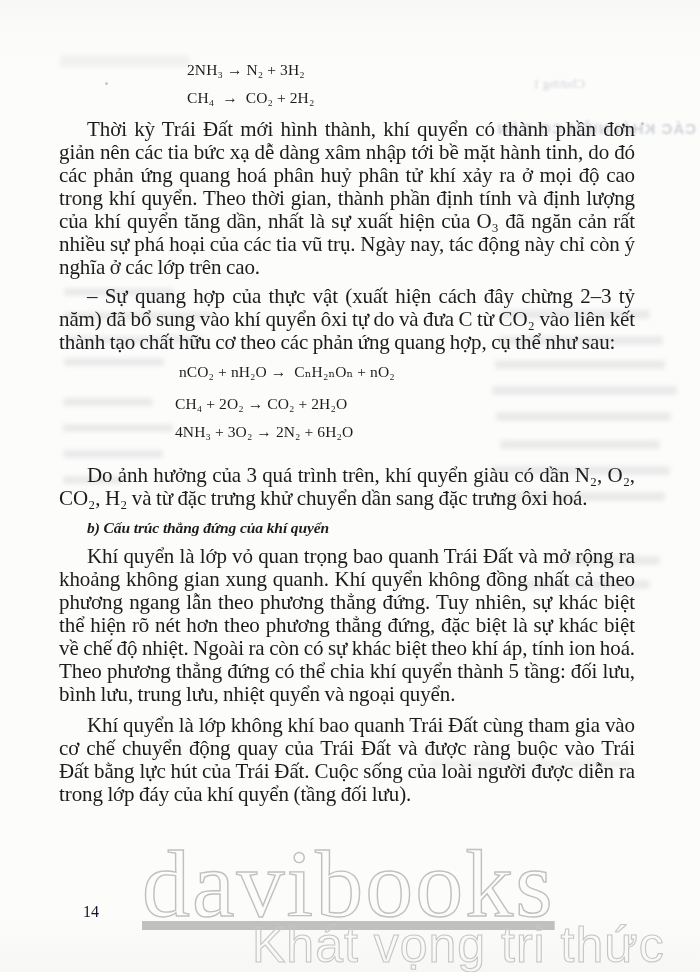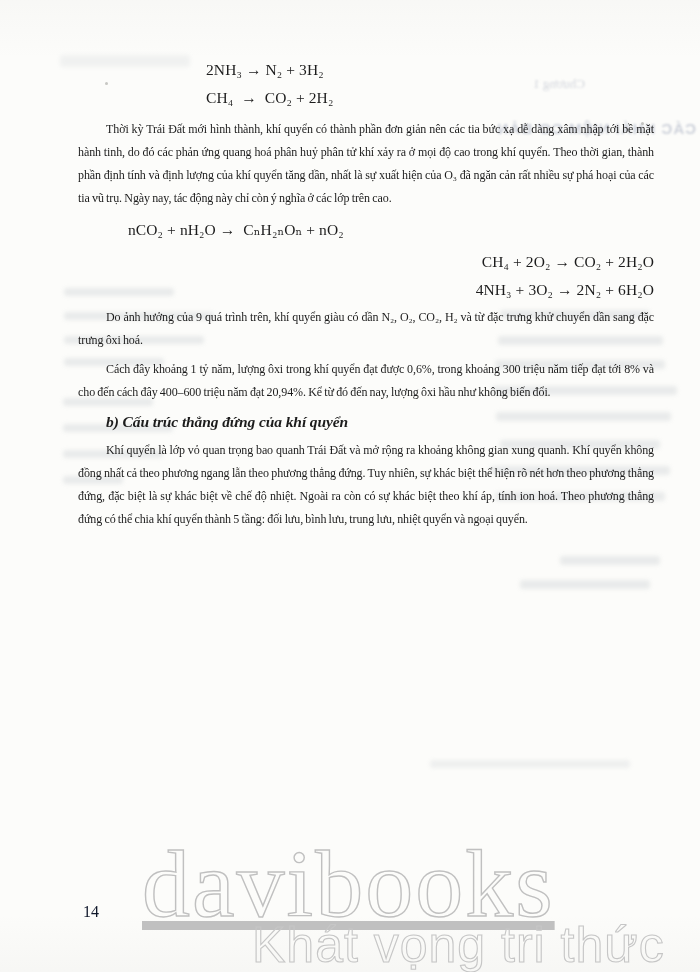--- a/index.html
+++ b/index.html
@@ -10,35 +10,35 @@
     color:#1c1c1c;
   }
   
   .paper-tone{
     position:absolute;inset:0;pointer-events:none;
     background:
       radial-gradient(ellipse 120% 100% at 50% 45%, rgba(0,0,0,0) 70%, rgba(60,60,55,0.05) 100%),
       linear-gradient(180deg, rgba(120,120,115,0.03) 0%, rgba(0,0,0,0) 6%, rgba(0,0,0,0) 94%, rgba(120,120,115,0.04) 100%);
   }
   .content{
-    position:absolute;left:78px;top:56px;width:576px;
+    position:absolute;left:59px;top:56px;width:576px;
   }
   p.body{
-    font-size:12px;line-height:23px;margin:0 0 6px 0;
+    font-size:21px;line-height:23px;margin:0 0 6px 0;
     text-align:justify;text-indent:28px;
     letter-spacing:-0.1px;word-spacing:-0.6px;
   }
   p.no-gap{margin-bottom:0;}
   .eq{
     font-size:15.5px;line-height:28px;white-space:pre;
     letter-spacing:0.1px;
   }
   .eq-group-1{margin:0 0 6px 128px;}
-  .eq-photo{margin:4px 0 4px 50px;}
-  .eq-group-2{margin:4px 0 2px 116px;text-align:right;}
+  .eq-photo{margin:4px 0 4px 120px;}
+  .eq-group-2{margin:4px 0 18px 116px;}
   .heading{
     font-size:15.5px;line-height:23px;font-weight:bold;font-style:italic;
     margin:2px 0 6px 0;text-indent:28px;letter-spacing:-0.1px;
   }
   .page-number{
     position:absolute;left:83px;top:903px;font-size:16px;color:#0f172a;
   }
   .watermark-brand{
     position:absolute;left:142px;top:836px;
     font-size:96px;line-height:1;letter-spacing:2px;
@@ -110,36 +110,37 @@
 
 <div class="content">
 
   <div class="eq-group-1">
     <div class="eq">2NH₃ → N₂ + 3H₂</div>
     <div class="eq">CH₄  →  CO₂ + 2H₂</div>
   </div>
 
   <p class="body">Thời kỳ Trái Đất mới hình thành, khí quyển có thành phần đơn giản nên các tia bức xạ dễ dàng xâm nhập tới bề mặt hành tinh, do đó các phản ứng quang hoá phân huỷ phân tử khí xảy ra ở mọi độ cao trong khí quyển. Theo thời gian, thành phần định tính và định lượng của khí quyển tăng dần, nhất là sự xuất hiện của O₃ đã ngăn cản rất nhiều sự phá hoại của các tia vũ trụ. Ngày nay, tác động này chỉ còn ý nghĩa ở các lớp trên cao.</p>
 
+  <p class="body no-gap">– Sự quang hợp của thực vật (xuất hiện cách đây chừng 2–3 tỷ năm) đã bổ sung vào khí quyển ôxi tự do và đưa C từ CO₂ vào liên kết thành tạo chất hữu cơ theo các phản ứng quang hợp, cụ thể như sau:</p>
 
   <div class="eq eq-photo">nCO₂ + nH₂O →  CₙH₂ₙOₙ + nO₂</div>
 
 
   <div class="eq-group-2">
     <div class="eq">CH₄ + 2O₂ → CO₂ + 2H₂O</div>
     <div class="eq">4NH₃ + 3O₂ → 2N₂ + 6H₂O</div>
   </div>
 
-  <p class="body">Do ảnh hưởng của 9 quá trình trên, khí quyển giàu có dần N₂, O₂, CO₂, H₂ và từ đặc trưng khử chuyển dần sang đặc trưng ôxi hoá.</p>
+  <p class="body">Do ảnh hưởng của 3 quá trình trên, khí quyển giàu có dần N₂, O₂, CO₂, H₂ và từ đặc trưng khử chuyển dần sang đặc trưng ôxi hoá.</p>
 
-  <p class="body">Cách đây khoảng 1 tỷ năm, lượng ôxi trong khí quyển đạt được 0,6%, trong khoảng 300 triệu năm tiếp đạt tới 8% và cho đến cách đây 400–600 triệu năm đạt 20,94%. Kể từ đó đến nay, lượng ôxi hầu như không biến đổi.</p>
 
   <div class="heading">b) Cấu trúc thẳng đứng của khí quyển</div>
 
   <p class="body" style="margin-bottom:8px;">Khí quyển là lớp vỏ quan trọng bao quanh Trái Đất và mở rộng ra khoảng không gian xung quanh. Khí quyển không đồng nhất cả theo phương ngang lẫn theo phương thẳng đứng. Tuy nhiên, sự khác biệt thể hiện rõ nét hơn theo phương thẳng đứng, đặc biệt là sự khác biệt về chế độ nhiệt. Ngoài ra còn có sự khác biệt theo khí áp, tính ion hoá. Theo phương thẳng đứng có thể chia khí quyển thành 5 tầng: đối lưu, bình lưu, trung lưu, nhiệt quyển và ngoại quyển.</p>
 
+  <p class="body no-gap">Khí quyển là lớp không khí bao quanh Trái Đất cùng tham gia vào cơ chế chuyển động quay của Trái Đất và được ràng buộc vào Trái Đất bằng lực hút của Trái Đất. Cuộc sống của loài người được diễn ra trong lớp đáy của khí quyển (tầng đối lưu).</p>
 
 </div>
 
 <div class="watermark-brand">davibooks</div>
 <div class="watermark-slogan">Khát vọng tri thức</div>
 
 <div class="page-number">14</div>
 
 </body></html>

